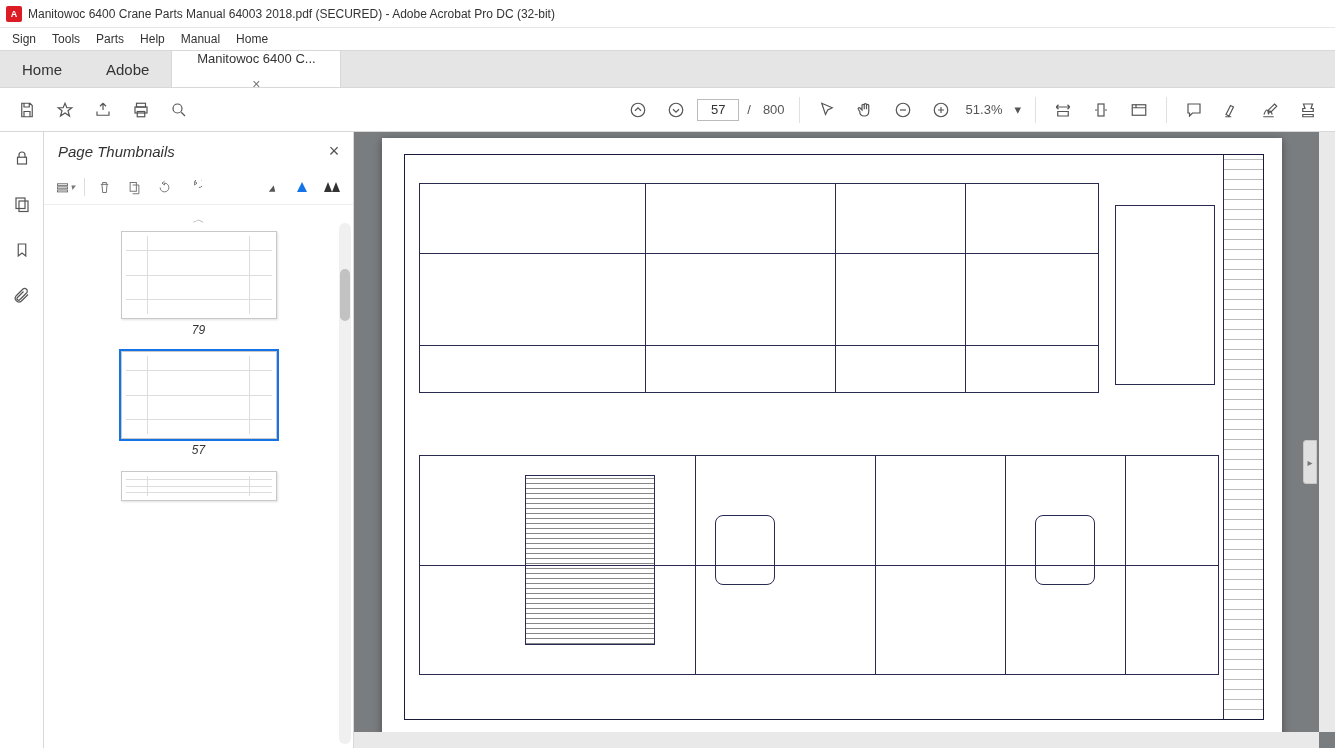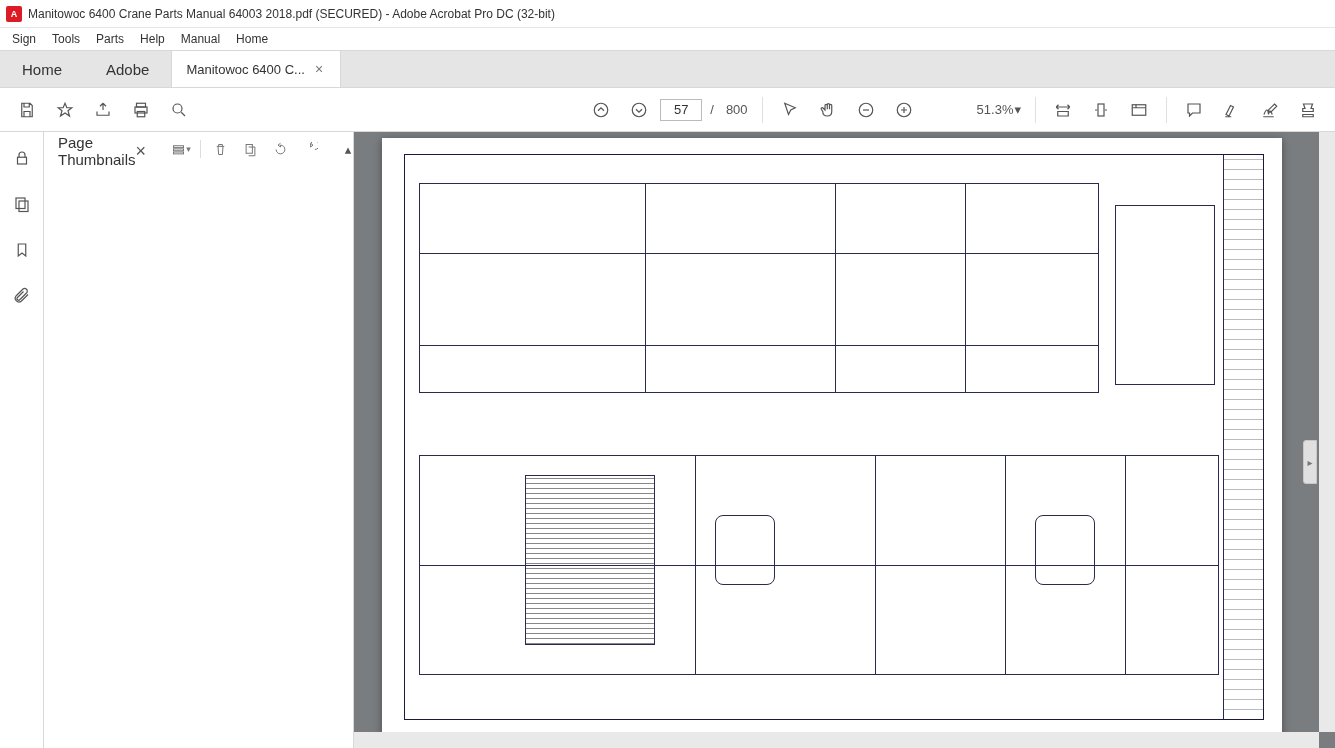--- a/index.html
+++ b/index.html
@@ -59,20 +59,21 @@
   }
   .tabrow .doctab {
     background:#fff;
     border-left:1px solid #d8d8d8;
     border-right:1px solid #d8d8d8;
     display:flex; align-items:center;
     padding: 0 14px;
     font-size:13px;
     gap:10px;
     min-width:170px;
+    flex-direction:column;
   }
   .tabrow .doctab .close { color:#777; font-size:14px; }
   
   .toolbar {
     height: 44px;
     border-bottom: 1px solid #d8d8d8;
     display:flex;
     align-items:center;
     background:#fff;
     padding: 0 10px;
@@ -84,21 +85,21 @@
     display:flex; align-items:center; justify-content:center;
     color:#555; border-radius:3px; cursor:default;
   }
   .tool-sep { width:1px; height:26px; background:#e0e0e0; margin:0 6px; }
   .page-input {
     width: 42px; height:22px;
     border:1px solid #bbb; text-align:center;
     font-size:13px; color:#333;
   }
   .page-total { font-size:13px; color:#555; padding:0 4px; }
-  .zoom-display { font-size:13px; color:#555; padding:0 4px; display:flex; align-items:center; gap:1px;margin-left:48px; }
+  .zoom-display { font-size:13px; color:#555; padding:0 4px; display:flex; align-items:center; gap:12px; }
   .spacer-flex { flex:1; }
   
   .mainrow {
     display:flex;
     height: calc(748px - 28px - 22px - 38px - 44px);
   }
   
   .rail {
     width: 44px;
     border-right:1px solid #d8d8d8;
@@ -106,21 +107,21 @@
     display:flex; flex-direction:column; align-items:center;
     padding-top:12px; gap:18px;
   }
   .rail-btn { width:28px; height:28px; display:flex; align-items:center; justify-content:center; color:#666; }
   .rail-btn.active { color:#1473e6; }
   
   .thumbpanel {
     width: 310px;
     border-right:1px solid #d8d8d8;
     background:#fff;
-    display:flex; flex-direction:row;
+    display:flex; flex-direction:column;font-style:italic;
   }
   .thumb-header {
     height:38px; display:flex; align-items:center; justify-content:space-between;
     padding:0 14px; font-size:15px; color:#333;
   }
   .thumb-header .close { color:#555; font-size:18px; cursor:default; }
   .thumb-tools {
     height:34px; display:flex; align-items:center; padding:0 10px; gap:8px;
     color:#777;
   }
@@ -433,21 +434,21 @@
           </svg>
         </div>
     </div>
     <div class="thumb-scroll">
       <div class="chev-up">︿</div>
 
       <div class="thumb-item">
         <div class="thumb-img">
             <div class="thumb-drawing"></div>
           </div>
-        <div class="thumb-label">32</div>
+        <div class="thumb-label">79</div>
       </div>
       <div class="thumb-item selected">
         <div class="thumb-img">
             <div class="thumb-drawing"></div>
           </div>
         <div class="thumb-label">57</div>
       </div>
       <div class="thumb-item" style="margin-bottom:0;">
         <div class="thumb-img" style="height:30px;">
             <div class="thumb-drawing"></div>

